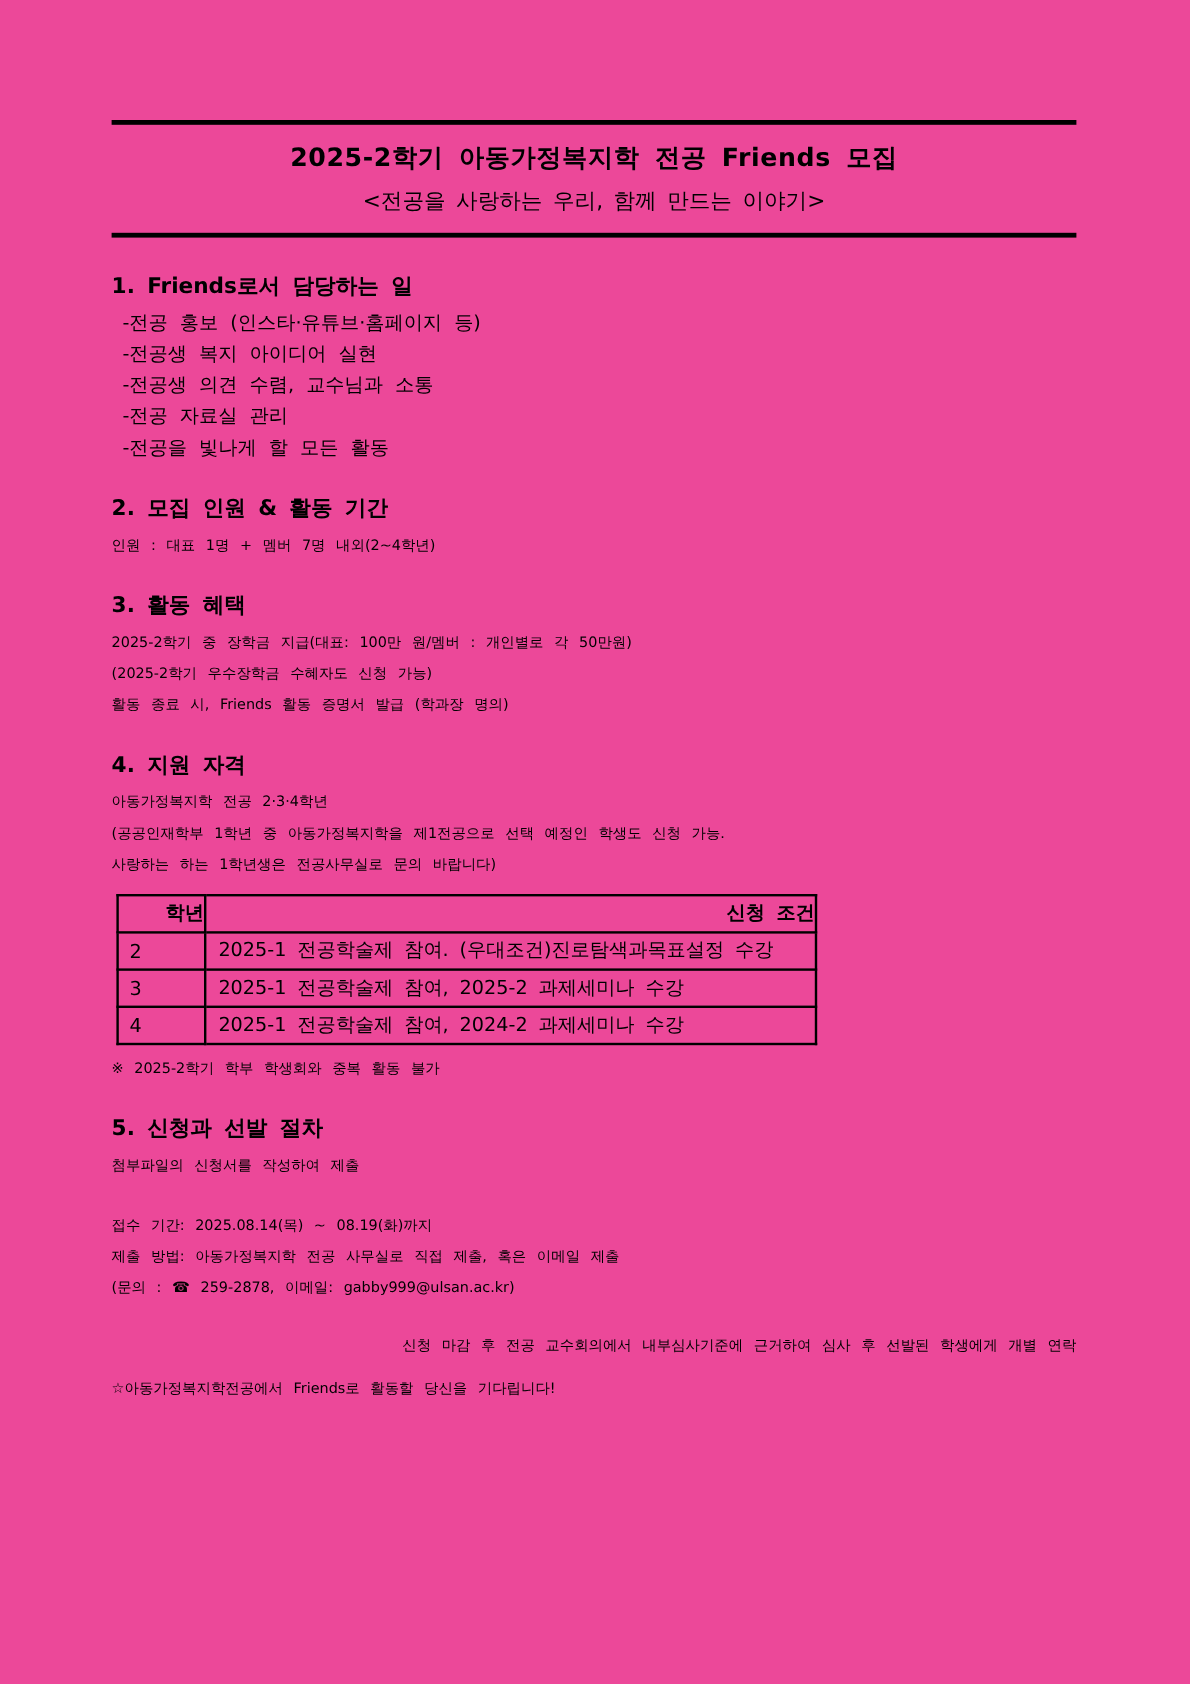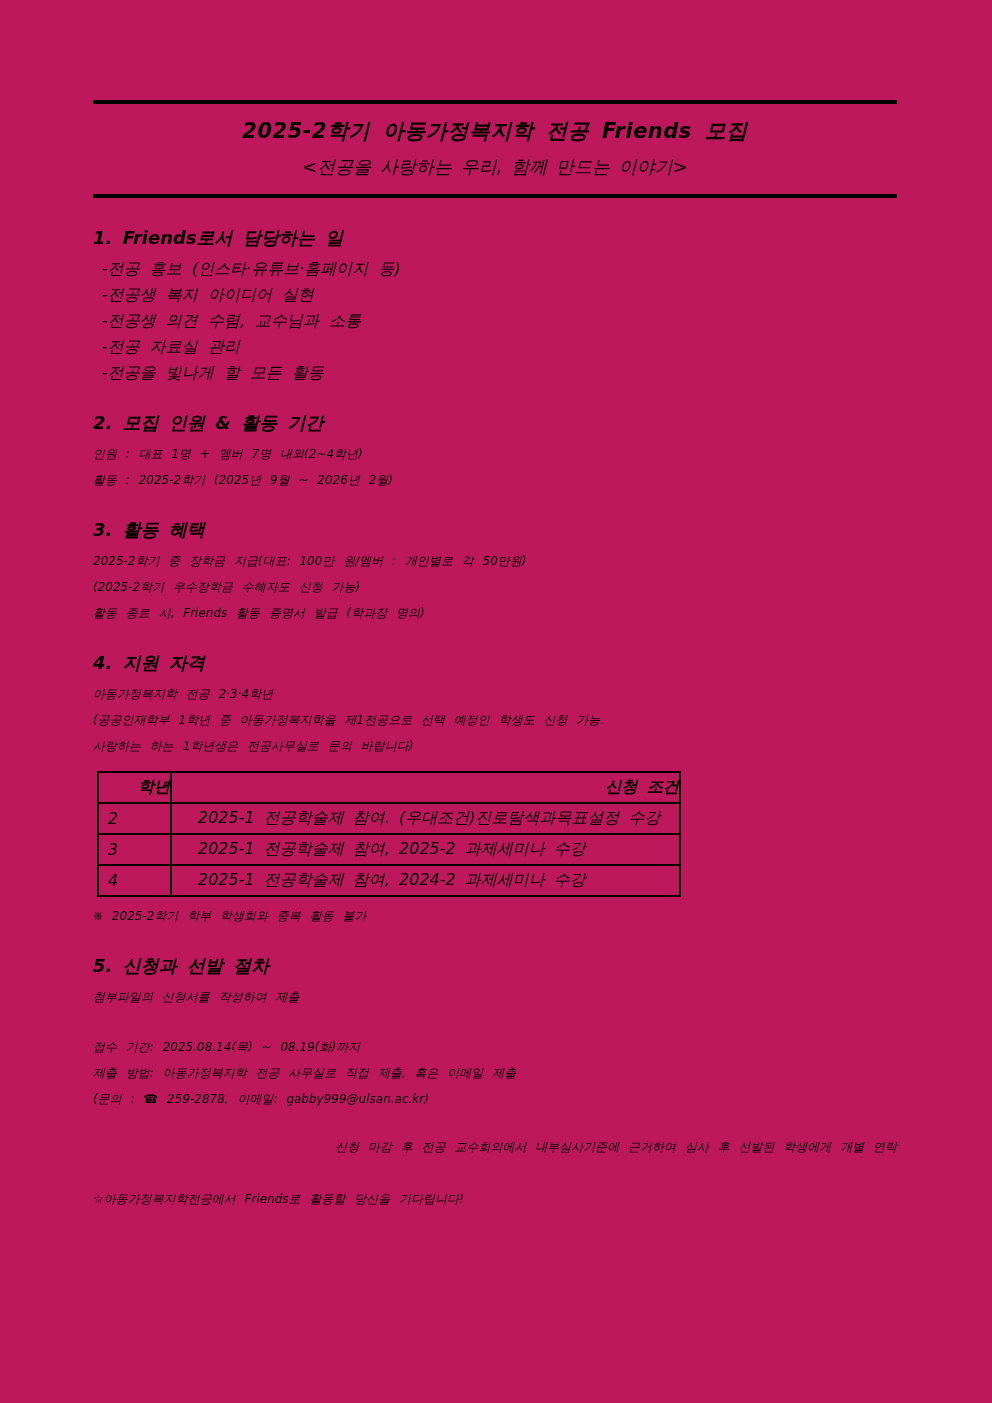--- a/index.html
+++ b/index.html
@@ -4,25 +4,24 @@
 <style>
   html, body {
     margin: 0;
     padding: 0;
     background: #ffffff;
   }
   .page {
     position: relative;
     width: 992px;
     height: 1403px;
-    background: #be185d;
+    background: #ec4899;
     color: #000000;
     font-family: "DejaVu Sans", "Liberation Sans", sans-serif;
     overflow: hidden;
-    font-style: italic;
   }
   .content {
     padding: 100px 95px 0 93px;
   }
   .rule {
     height: 4px;
     background: #000000;
   }
   .title-block {
     text-align: center;
@@ -82,26 +81,26 @@
     font-weight: 700;
     text-align: right;
   }
   table.eligibility col.grade-col { width: 73px; }
   table.eligibility td.grade-cell {
     text-align: left;
     padding-left: 9px;
   }
   table.eligibility td.cond-cell {
     text-align: left;
-    padding-left: 26px;
+    padding-left: 10px;
     margin-left: 24px;
   }
   .gap-sm { margin-top: 22px; text-align: right; }
   .gap-md { margin-top: 24px; }
-  .gap-lg { margin-top: 26px; }
+  .gap-lg { margin-top: 10px; }
 </style>
 </head>
 <body>
 
 <div class="page">
   <div class="content">
 
     <div class="rule"></div>
     <div class="title-block">
       <div class="doc-title">2025-2학기 아동가정복지학 전공 Friends 모집</div>
@@ -116,21 +115,20 @@
         <li>-전공생 복지 아이디어 실현</li>
         <li>-전공생 의견 수렴, 교수님과 소통</li>
         <li>-전공 자료실 관리</li>
         <li>-전공을 빛나게 할 모든 활동</li>
       </ul>
     </div>
 
     <div class="section">
       <div class="section-heading">2. 모집 인원 &amp; 활동 기간</div>
       <div class="body-line">인원 : 대표 1명 + 멤버 7명 내외(2~4학년)</div>
-      <div class="body-line">활동 : 2025-2학기 (2025년 9월 ~ 2026년 2월)</div>
     </div>
 
     <div class="section">
       <div class="section-heading">3. 활동 혜택</div>
       <div class="body-line">2025-2학기 중 장학금 지급(대표: 100만 원/멤버 : 개인별로 각 50만원)</div>
       <div class="body-line">(2025-2학기 우수장학금 수혜자도 신청 가능)</div>
       <div class="body-line">활동 종료 시, Friends 활동 증명서 발급 (학과장 명의)</div>
     </div>
 
     <div class="section">

